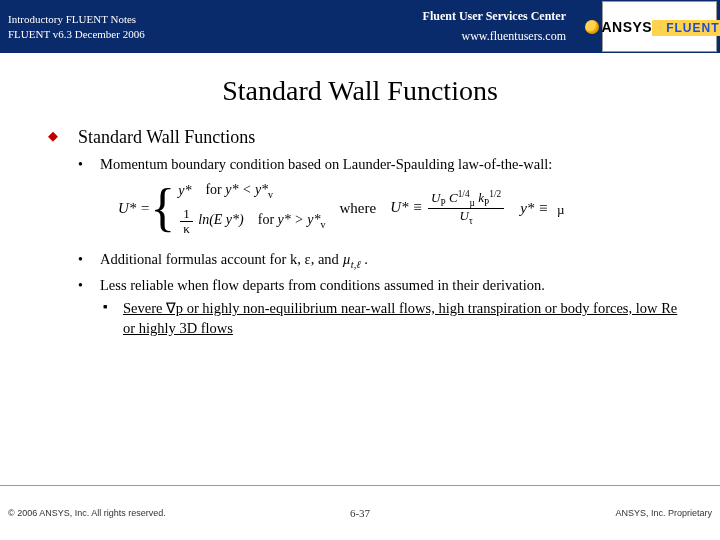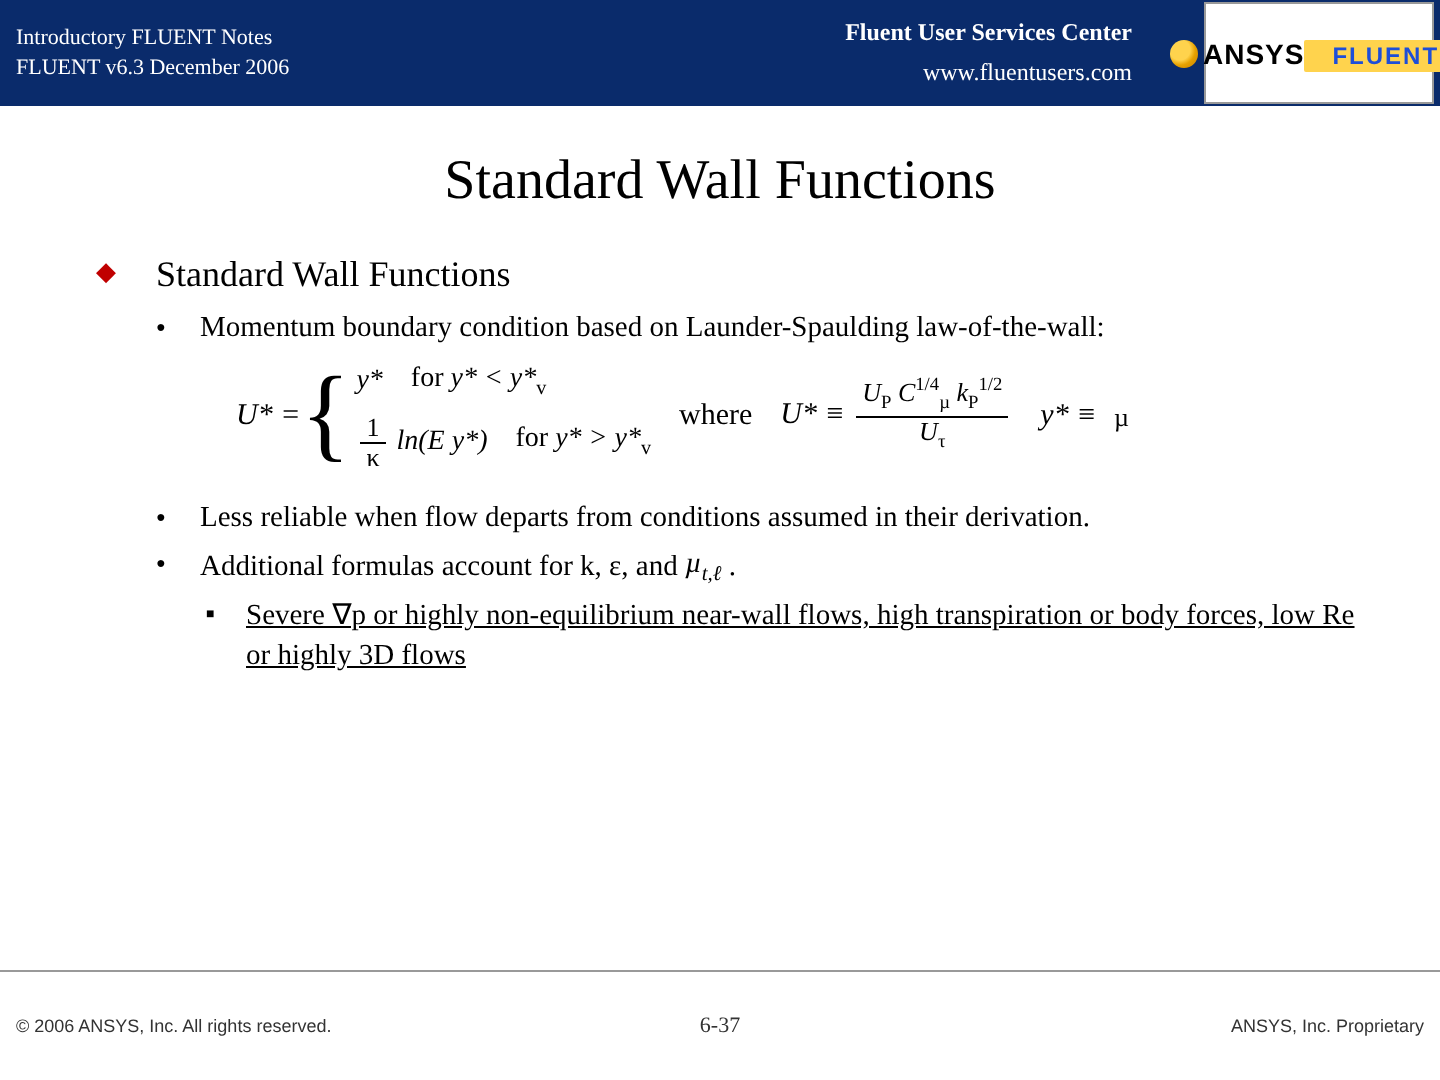--- a/index.html
+++ b/index.html
@@ -256,24 +256,24 @@
     </span>
 
     <span class="eq-simple">
       <i>y* ≡ </i>
       <span class="frac">
         <span class="den">µ</span>
       </span>
     </span>
   </div>
 
-  <div class="lvl2">Less reliable when flow departs from conditions assumed in their derivation.</div>
   <div class="lvl2">
     <span>Additional formulas account for k, ε, and </span><span class="inline-img"><span>µ</span><sub>t,ℓ</sub></span><span> .</span>
   </div>
+  <div class="lvl2">Less reliable when flow departs from conditions assumed in their derivation.</div>
   <div class="lvl3">Severe ∇p or highly non-equilibrium near-wall flows, high transpiration or body forces, low Re or highly 3D flows</div>
 </div>
 
 <div class="footer">
   <span>© 2006 ANSYS, Inc. All rights reserved.</span>
   <span class="footer-center">6-37</span>
   <span>ANSYS, Inc. Proprietary</span>
 </div>
 
 </body></html>

